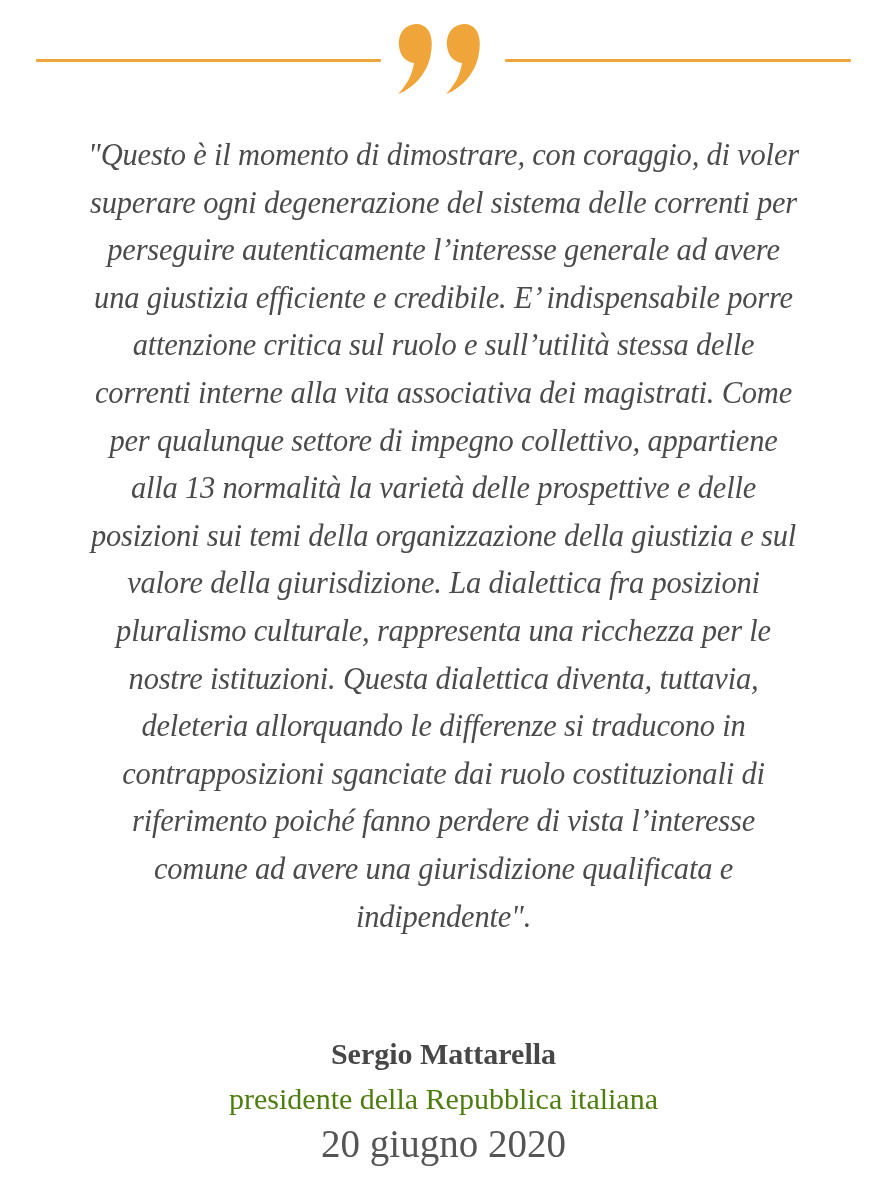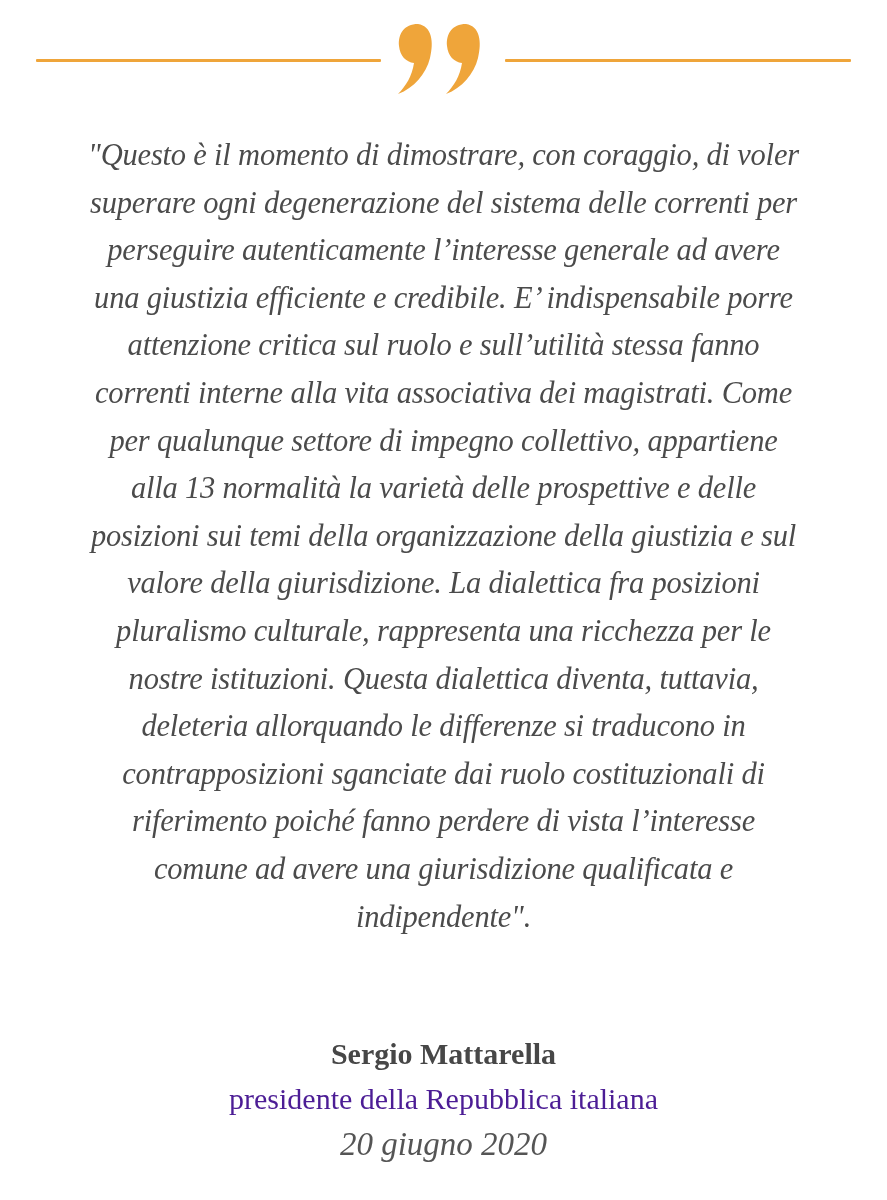--- a/index.html
+++ b/index.html
@@ -67,26 +67,25 @@
     .author-name {
       display: block;
       font-weight: bold;
       font-size: 30px;
       line-height: 44px;
     }
     .author-role {
       display: block;
       font-size: 30px;
       line-height: 46px;
-      color: #4c1d95;
+      color: #4d7c0f;
     }
     .quote-date {
       display: block;
-      font-style: italic;
-      font-size: 33px;
+      font-size: 39px;
       line-height: 44px;
       color: #555555;
     }
   </style>
 </head>
 <body>
 
 <div class="divider">
   <div class="divider-line left"></div>
   <svg class="quote-icon" viewBox="0 0 96 74" xmlns="http://www.w3.org/2000/svg">
@@ -96,21 +95,21 @@
     </g>
   </svg>
   <div class="divider-line right"></div>
 </div>
 
 <div class="quote-body">
   <span class="quote-line">"Questo è il momento di dimostrare, con coraggio, di voler</span>
   <span class="quote-line">superare ogni degenerazione del sistema delle correnti per</span>
   <span class="quote-line">perseguire autenticamente l’interesse generale ad avere</span>
   <span class="quote-line">una giustizia efficiente e credibile. E’ indispensabile porre</span>
-  <span class="quote-line">attenzione critica sul ruolo e sull’utilità stessa fanno</span>
+  <span class="quote-line">attenzione critica sul ruolo e sull’utilità stessa delle</span>
   <span class="quote-line">correnti interne alla vita associativa dei magistrati. Come</span>
   <span class="quote-line">per qualunque settore di impegno collettivo, appartiene</span>
   <span class="quote-line">alla 13 normalità la varietà delle prospettive e delle</span>
   <span class="quote-line">posizioni sui temi della organizzazione della giustizia e sul</span>
   <span class="quote-line">valore della giurisdizione. La dialettica fra posizioni</span>
   <span class="quote-line">pluralismo culturale, rappresenta una ricchezza per le</span>
   <span class="quote-line">nostre istituzioni. Questa dialettica diventa, tuttavia,</span>
   <span class="quote-line">deleteria allorquando le differenze si traducono in</span>
   <span class="quote-line">contrapposizioni sganciate dai ruolo costituzionali di</span>
   <span class="quote-line">riferimento poiché fanno perdere di vista l’interesse</span>

